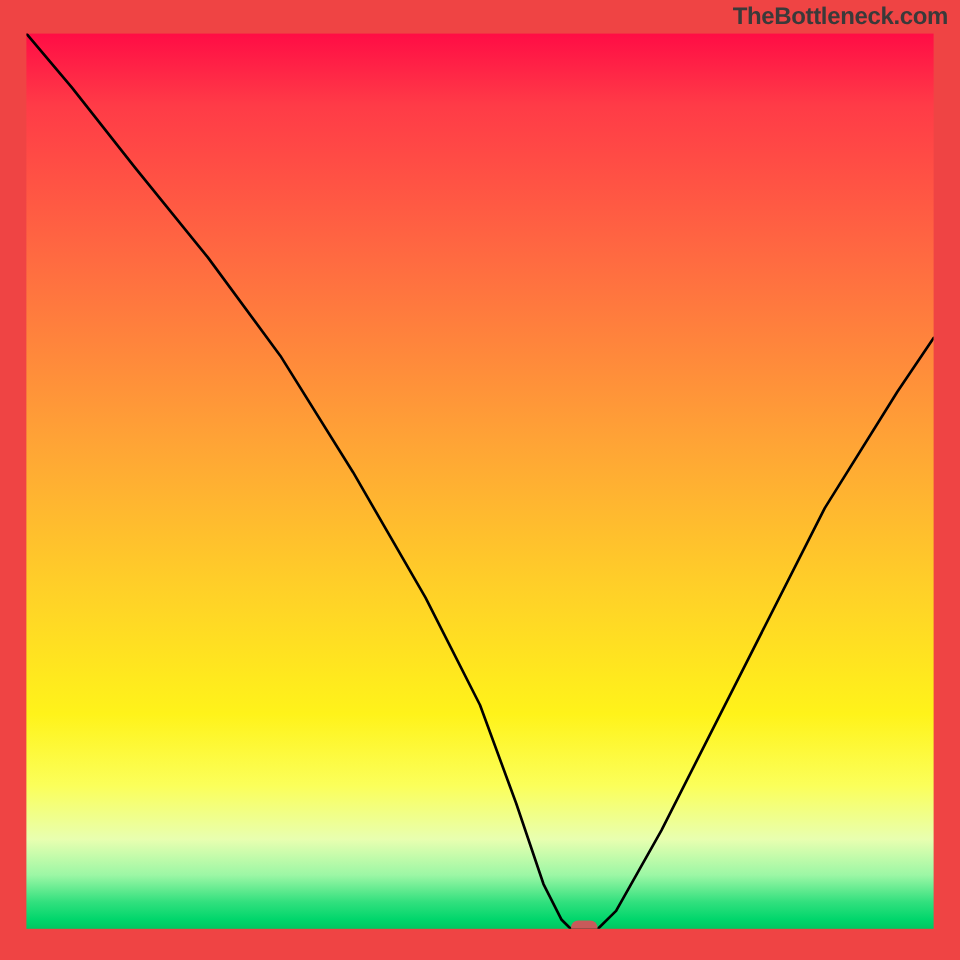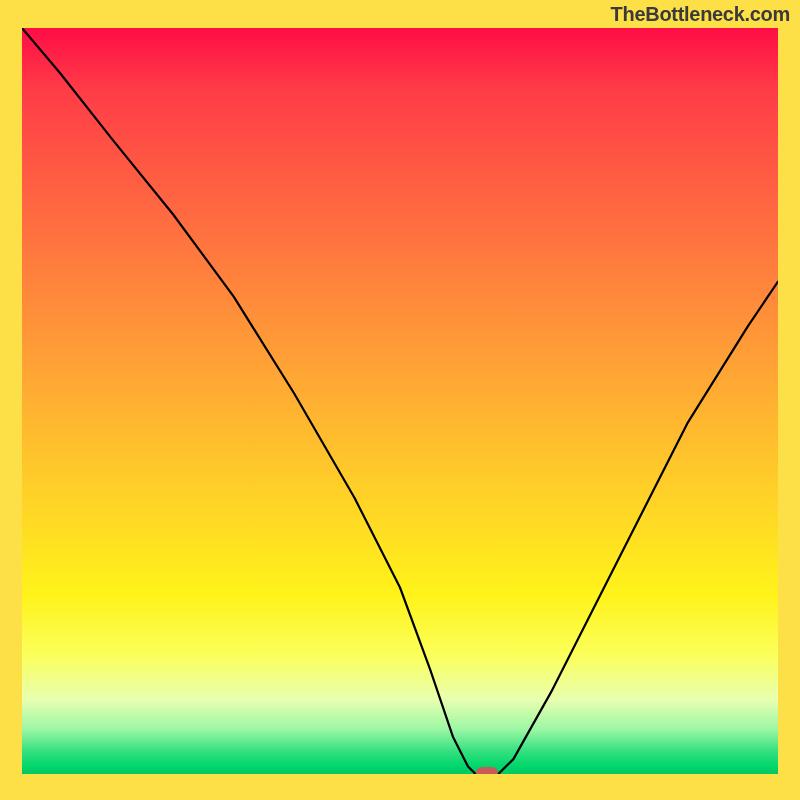--- a/index.html
+++ b/index.html
@@ -8,21 +8,21 @@
     width: 800px;
     height: 800px;
     background: #000;
     overflow: hidden;
     font-family: Arial, Helvetica, sans-serif;
   }
   .frame {
     position: relative;
     width: 800px;
     height: 800px;
-    background: #fde047;
+    background: #ef4444;
   }
   .attribution {
     position: absolute;
     top: 3px;
     right: 10px;
     color: #3a3a3a;
     font-size: 20px;
     font-weight: 600;
     letter-spacing: -0.3px;
     z-index: 5;

